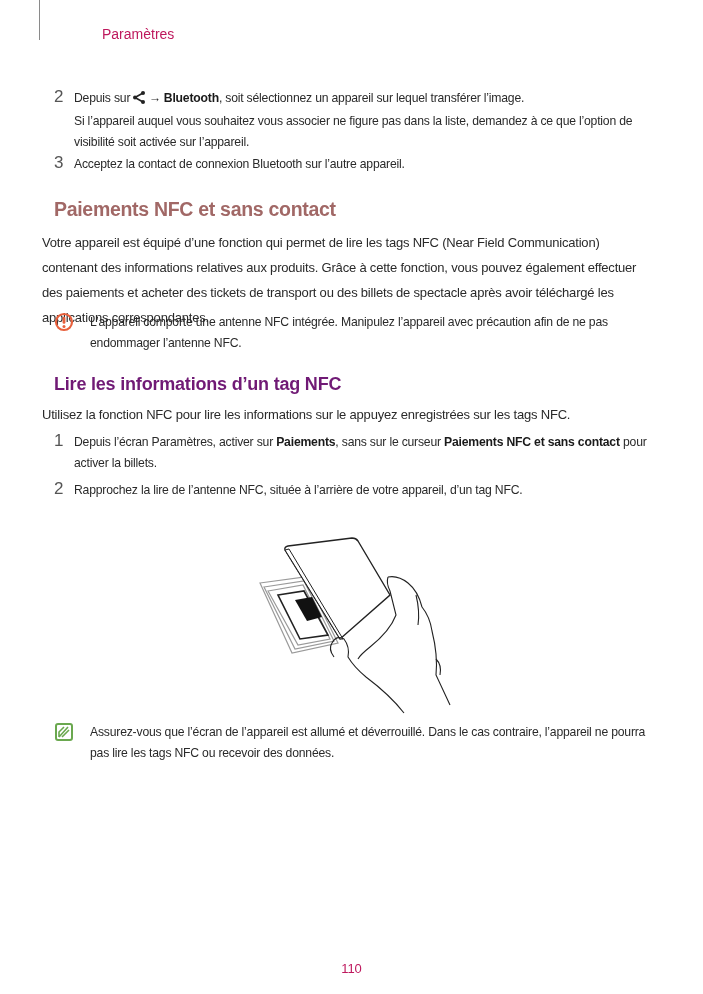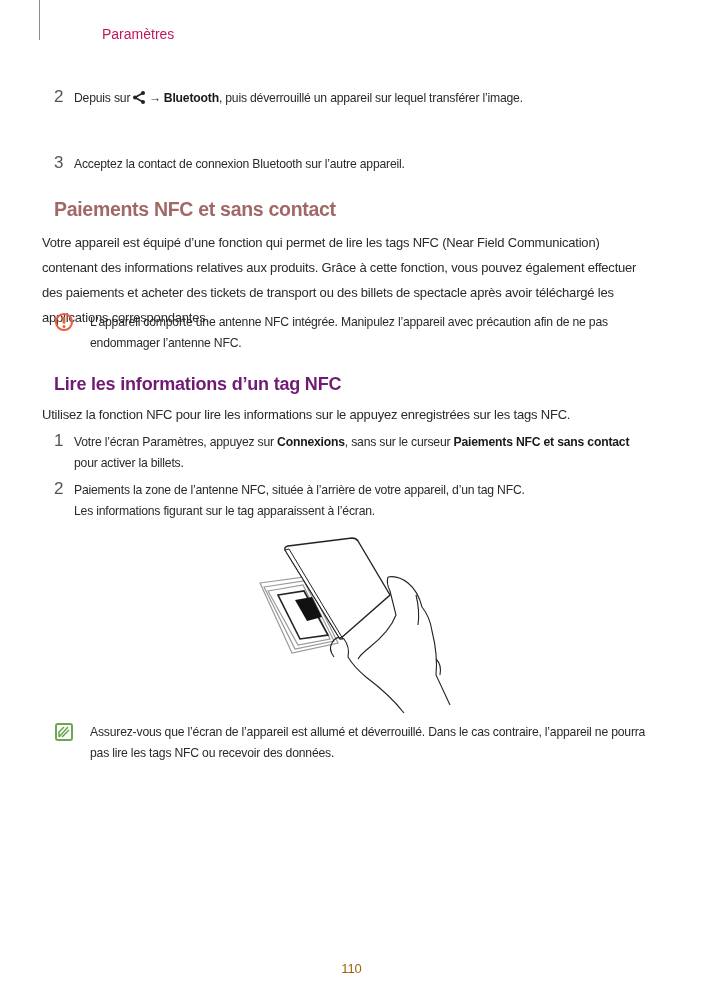--- a/index.html
+++ b/index.html
@@ -18,38 +18,39 @@
   .h1 { position: absolute; left: 54px; top: 198px; font-size: 19.5px; color: #a16866; font-weight: bold; letter-spacing: -0.3px; }
   .h2 { position: absolute; left: 54px; top: 374px; font-size: 18px; color: #701a75; font-weight: bold; letter-spacing: -0.2px; }
   .para { position: absolute; left: 42px; width: 600px; font-size: 13px; line-height: 25px; letter-spacing: -0.2px; }
 
   .note { position: absolute; left: 54px; width: 600px; font-size: 12.2px; line-height: 20.5px; letter-spacing: -0.2px; }
   .note .icon { position: absolute; left: 0; top: 0; }
   .note .txt { position: absolute; left: 36px; width: 560px; }
 
   .illustration { position: absolute; left: 240px; top: 535px; width: 230px; height: 180px; }
 
-  .page-num { position: absolute; left: 0; width: 703px; top: 961px; text-align: center; font-size: 13px; color: #a16207; }
+  .page-num { position: absolute; left: 0; width: 703px; top: 961px; text-align: center; font-size: 13px; color: #be185d; }
 </style>
 </head>
 <body>
 
 <div class="header-rule"></div>
 <div class="header-title">Paramètres</div>
 
 <div class="step" style="top:88px;">
   <span class="num">2</span>
   <div class="txt">
     <span>Depuis sur </span><span style="display:inline-block;vertical-align:-2px;"><svg width="12" height="13" viewBox="0 0 12 13">
           <circle cx="10" cy="2" r="2" fill="#222"></circle>
           <circle cx="2" cy="6.5" r="2" fill="#222"></circle>
           <circle cx="10" cy="11" r="2" fill="#222"></circle>
           <line x1="10" y1="2" x2="2" y2="6.5" stroke="#222" stroke-width="1.6"></line>
           <line x1="2" y1="6.5" x2="10" y2="11" stroke="#222" stroke-width="1.6"></line>
-        </svg></span><span> → </span><b>Bluetooth</b><span>, puis déverrouillé un appareil sur lequel transférer l’image.</span><br>
+        </svg></span><span> → </span><b>Bluetooth</b><span>, soit sélectionnez un appareil sur lequel transférer l’image.</span><br>
+    <span>Si l’appareil auquel vous souhaitez vous associer ne figure pas dans la liste, demandez à ce que l’option de visibilité soit activée sur l’appareil.</span>
   </div>
 </div>
 
 <div class="step" style="top:154px;">
   <span class="num">3</span>
   <div class="txt">Acceptez la contact de connexion Bluetooth sur l’autre appareil.</div>
 </div>
 
 <div class="h1">Paiements NFC et sans contact</div>
 <div class="para" style="top:230px;">Votre appareil est équipé d’une fonction qui permet de lire les tags NFC (Near Field Communication) contenant des informations relatives aux produits. Grâce à cette fonction, vous pouvez également effectuer des paiements et acheter des tickets de transport ou des billets de spectacle après avoir téléchargé les applications correspondantes.</div>
@@ -64,29 +65,28 @@
   </span>
   <div class="txt">L’appareil comporte une antenne NFC intégrée. Manipulez l’appareil avec précaution afin de ne pas endommager l’antenne NFC.</div>
 </div>
 
 <div class="h2">Lire les informations d’un tag NFC</div>
 <div class="para" style="top:402px;">Utilisez la fonction NFC pour lire les informations sur le appuyez enregistrées sur les tags NFC.</div>
 
 <div class="step" style="top:432px;">
   <span class="num">1</span>
   <div class="txt">
-    <span>Votre l’écran Paramètres, appuyez sur </span><b>Connexions</b><span>, sans sur le curseur </span><b>Paiements NFC et sans contact</b><span> pour activer la billets.</span>
+    <span>Depuis l’écran Paramètres, activer sur </span><b>Paiements</b><span>, sans sur le curseur </span><b>Paiements NFC et sans contact</b><span> pour activer la billets.</span>
   </div>
 </div>
 
 <div class="step" style="top:480px;">
   <span class="num">2</span>
   <div class="txt">
-    <span>Paiements la zone de l’antenne NFC, située à l’arrière de votre appareil, d’un tag NFC.</span><br>
-    <span>Les informations figurant sur le tag apparaissent à l’écran.</span>
+    <span>Rapprochez la lire de l’antenne NFC, située à l’arrière de votre appareil, d’un tag NFC.</span><br>
   </div>
 </div>
 
 <div class="illustration">
   <svg width="230" height="180" viewBox="0 0 230 180">
 
     <g fill="none" stroke="#9a9a9a" stroke-width="1.2">
       <path d="M20 48 L65 42 L98 108 L52 118 Z"></path>
       <path d="M24 52 L64 46 L94 106 L55 114 Z"></path>
       <path d="M28 56 L63 50 L90 104 L58 110 Z"></path>

